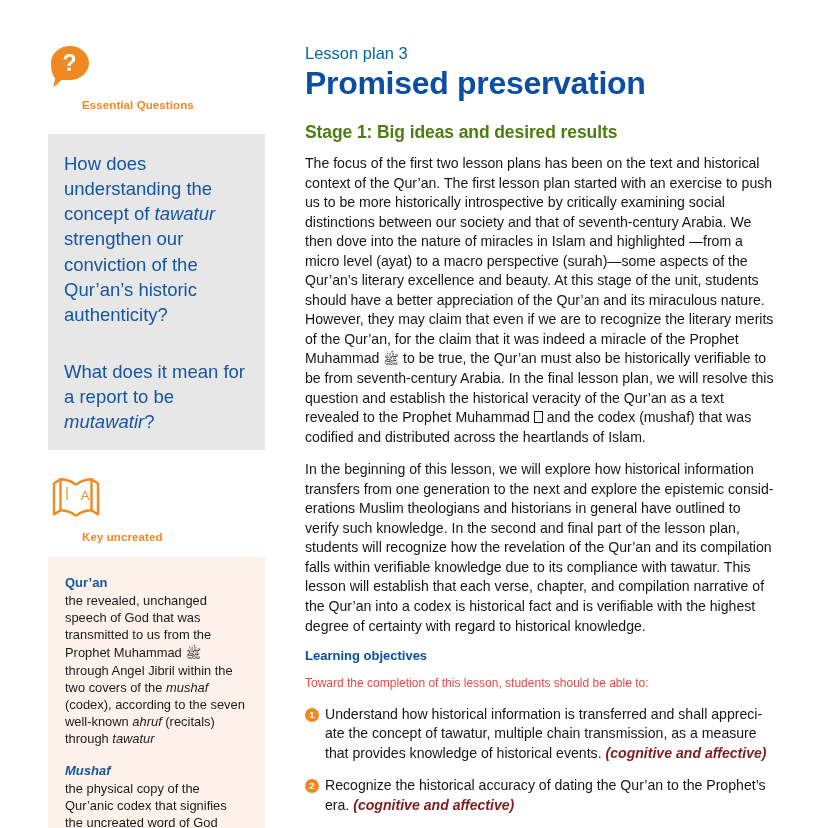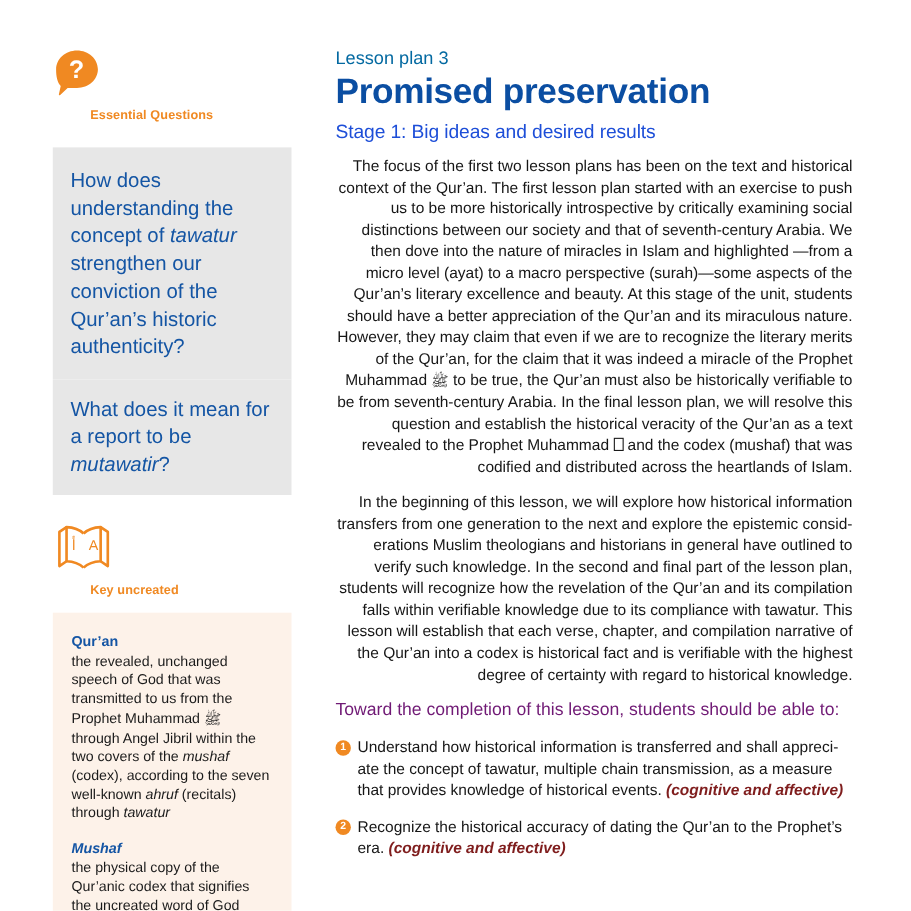--- a/index.html
+++ b/index.html
@@ -106,60 +106,60 @@
   .doc-title {
     color: #0B4EA2;
     font-weight: bold;
     font-size: 32px;
     line-height: 1.1;
     margin-top: 3px;
     letter-spacing: -0.3px;
   }
 
   .stage-heading {
-    color: #1d4ed8;
-    font-weight: normal;
+    color: #4d7c0f;
+    font-weight: bold;
     font-size: 17.5px;
-    margin-top: 8px;
+    margin-top: 21px;
     letter-spacing: -0.1px;
   }
 
   .sub-heading {
     color: #0B4EA2;
     font-weight: bold;
     font-size: 13px;
     margin-top: 12px;
   }
 
   .body-p {
     color: #161616;
     font-size: 14.1px;
     line-height: 1.385;
     margin-top: 11px;
-    text-align: right;
+    text-align: left;
   }
   .body-p.tight { margin-top: 13px; }
 
   .tofu {
     font-family: "DejaVu Sans", sans-serif;
     display: inline-block;
     width: 9px;
     height: 12px;
     border: 1px solid #1a1a1a;
     vertical-align: -1px;
     box-sizing: border-box;
   }
   .sallam {
     font-size: 13px;
     vertical-align: -1px;
   }
 
   .obj-intro {
-    color: #701a75;
-    font-size: 16px;
+    color: #ef4444;
+    font-size: 12px;
     line-height: 1.385;
     margin-top: 12px;
   }
 
   .objective {
     position: relative;
     color: #161616;
     font-size: 14.1px;
     line-height: 1.385;
     margin-top: 13px;
@@ -251,20 +251,21 @@
 
     <div class="doc-title">Promised preservation</div>
 
     <div class="stage-heading">Stage 1: Big ideas and desired results</div>
 
 
     <div class="body-p"><span>The focus of the first two lesson plans has been on the text and historical context of the Qur’an. The first lesson plan started with an exercise to push us to be more historically introspective by critically examining social distinctions between our society and that of seventh-century Arabia. We then dove into the nature of miracles in Islam and highlighted —from a micro level (ayat) to a macro perspective (surah)—some aspects of the Qur’an’s literary excellence and beauty. At this stage of the unit, students should have a better appreciation of the Qur’an and its miraculous nature. However, they may claim that even if we are to recognize the literary merits of the Qur’an, for the claim that it was indeed a miracle of the Prophet Muhammad</span> <span class="sallam">ﷺ</span> <span>to be true, the Qur’an must also be historically verifiable to be from seventh-century Arabia. In the final lesson plan, we will resolve this question and establish the historical veracity of the Qur’an as a text revealed to the Prophet Muhammad</span> <span class="tofu"></span> <span>and the codex (mushaf) that was codified and distributed across the heartlands of Islam.</span></div>
 
     <div class="body-p tight">In the beginning of this lesson, we will explore how historical information transfers from one generation to the next and explore the epistemic consid-erations Muslim theologians and historians in general have outlined to verify such knowledge. In the second and final part of the lesson plan, students will recognize how the revelation of the Qur’an and its compilation falls within verifiable knowledge due to its compliance with tawatur. This lesson will establish that each verse, chapter, and compilation narrative of the Qur’an into a codex is historical fact and is verifiable with the highest degree of certainty with regard to historical knowledge.</div>
 
+    <div class="sub-heading">Learning objectives</div>
 
     <div class="obj-intro">Toward the completion of this lesson, students should be able to:</div>
 
     <div class="objective">
       <span class="num-badge">1</span><span>Understand how historical information is transferred and shall appreci-ate the concept of tawatur, multiple chain transmission, as a measure that provides knowledge of historical events.</span> <span class="tag">(cognitive and affective)</span>
     </div>
 
     <div class="objective">
       <span class="num-badge">2</span><span>Recognize the historical accuracy of dating the Qur’an to the Prophet’s era.</span> <span class="tag">(cognitive and affective)</span>
     </div>

